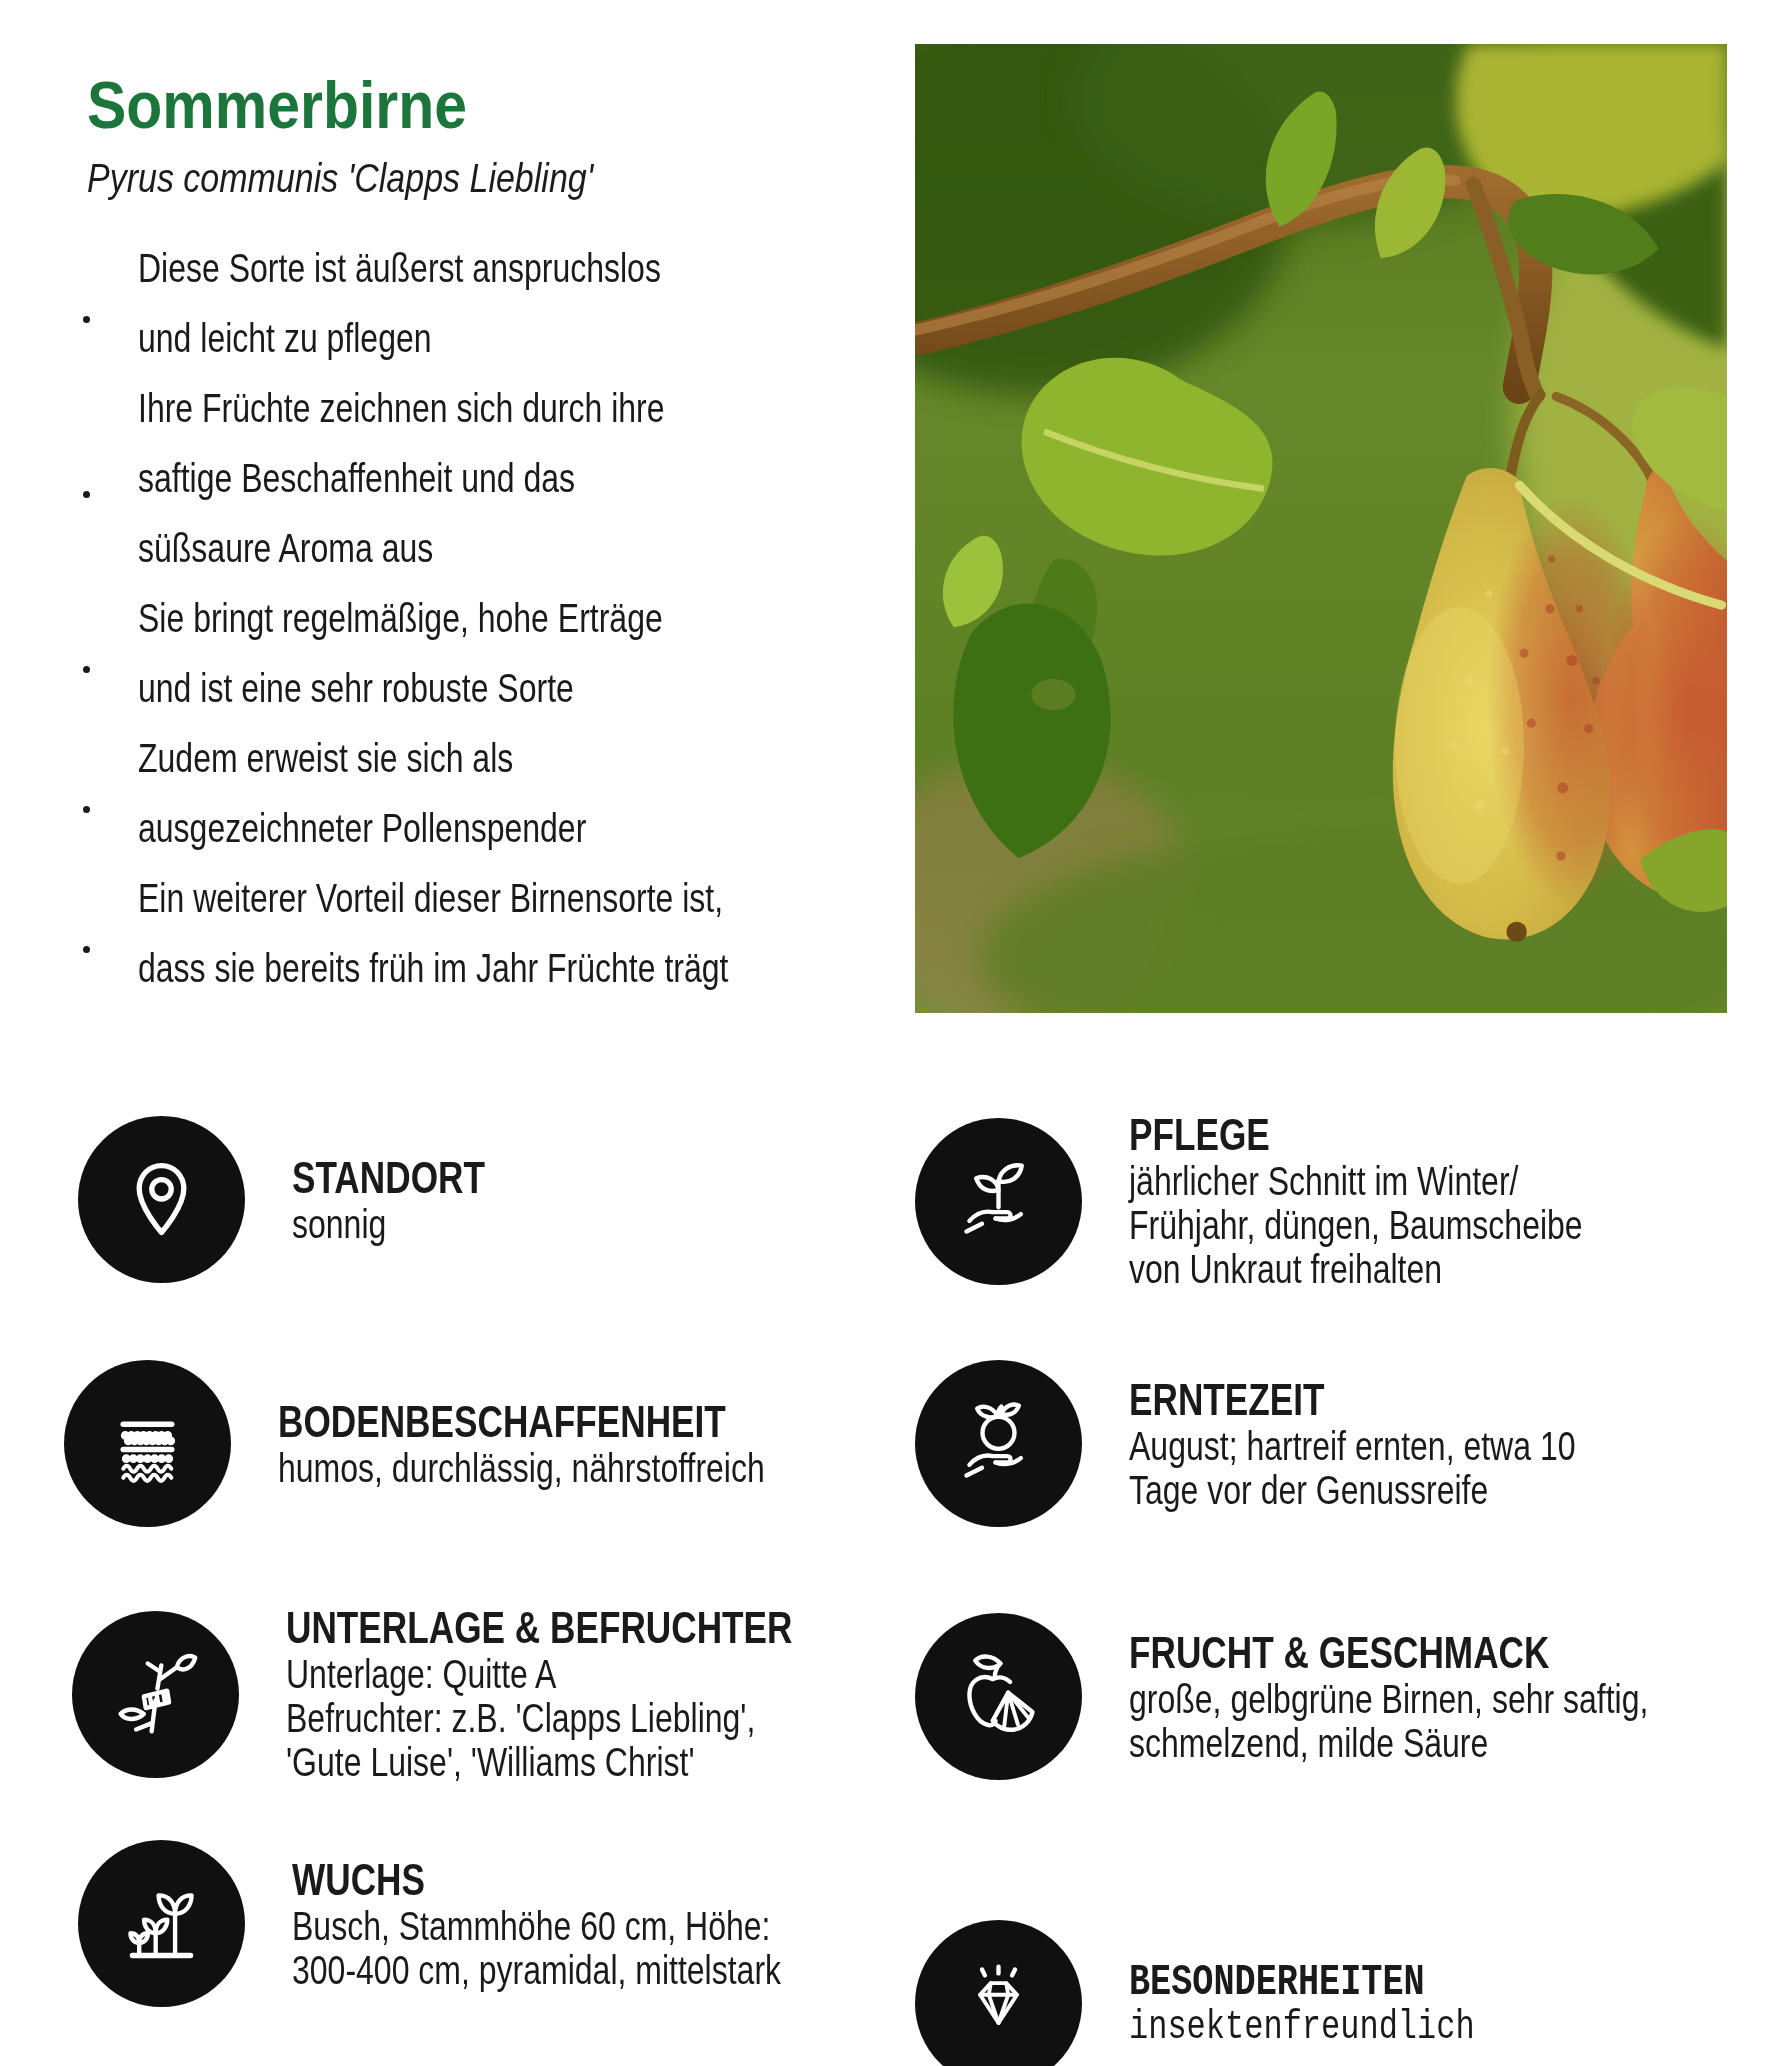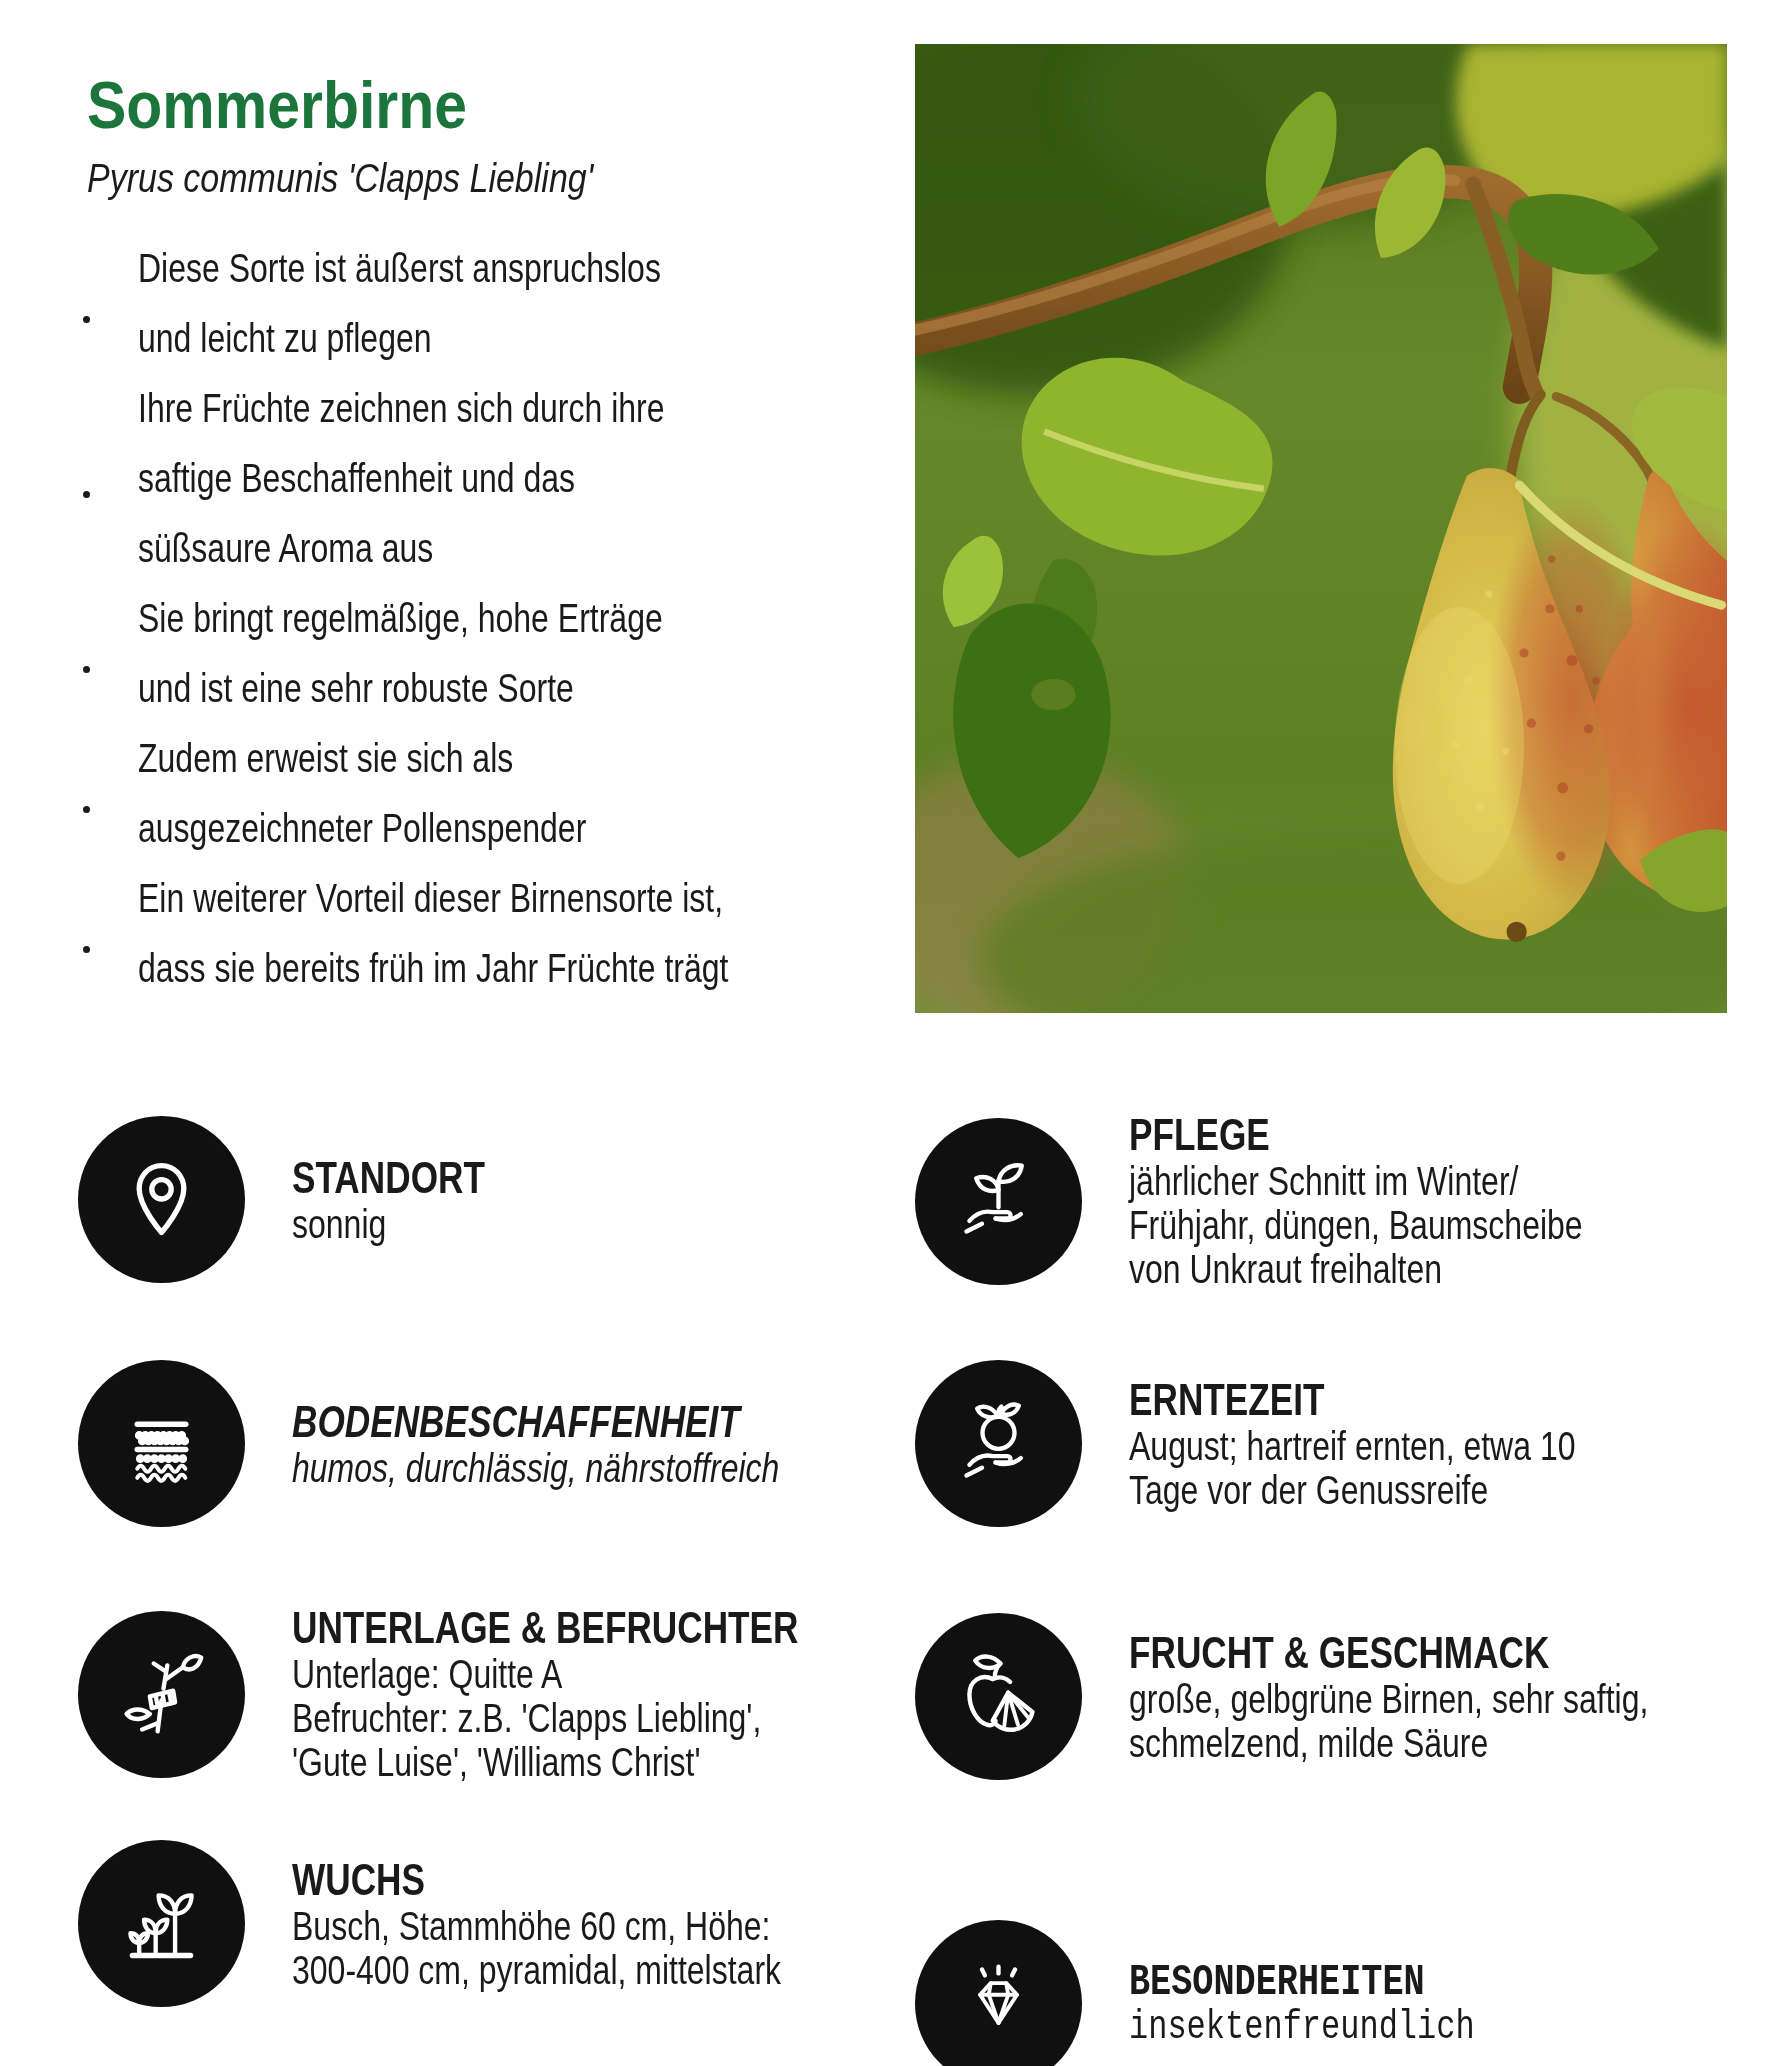--- a/index.html
+++ b/index.html
@@ -198,21 +198,21 @@
       </svg>
     </div>
     <div class="ftext condense">
       <div class="flabel">PFLEGE</div>
       <div class="fline">jährlicher Schnitt im Winter/</div>
       <div class="fline">Frühjahr, düngen, Baumscheibe</div>
       <div class="fline">von Unkraut freihalten</div>
     </div>
   </div>
 
-  <div class="feature" style="left:78px; top:1360px;font-style:italic;">
+  <div class="feature" style="left:64px; top:1360px;">
     <div class="icon-circle">
       <svg class="ic" width="101" height="101" viewBox="0 0 100 100">
         <path class="thick" d="M26 31 H74"></path>
         <g class="fdot">
           <circle cx="28" cy="42" r="2.1"></circle>
             <circle cx="34" cy="42" r="2.1"></circle>
             <circle cx="40" cy="42" r="2.1"></circle>
           <circle cx="46" cy="42" r="2.1"></circle>
             <circle cx="52" cy="42" r="2.1"></circle>
             <circle cx="58" cy="42" r="2.1"></circle>
@@ -259,21 +259,21 @@
         <path d="M17 83 L33 75"></path>
       </svg>
     </div>
     <div class="ftext condense">
       <div class="flabel">ERNTEZEIT</div>
       <div class="fline">August; hartreif ernten, etwa 10</div>
       <div class="fline">Tage vor der Genussreife</div>
     </div>
   </div>
 
-  <div class="feature" style="left:78px; top:1604px;">
+  <div class="feature" style="left:72px; top:1604px;">
     <div class="icon-circle">
       <svg class="ic" width="97" height="97" viewBox="0 0 100 100">
         <path d="M46 88 L50 56"></path>
         <path d="M52 44 L56 20"></path>
         <path d="M54 26 L42 18"></path>
         <path d="M55 34 L72 22"></path>
         <path d="M72 22 C74 12 84 8 91 12 C88 23 79 27 72 22 Z"></path>
         <path d="M38 52 L62 46 L64 58 L40 64 Z"></path>
         <path d="M44 51 L46 62"></path>
           <path d="M51 49.5 L53 60.5"></path>

